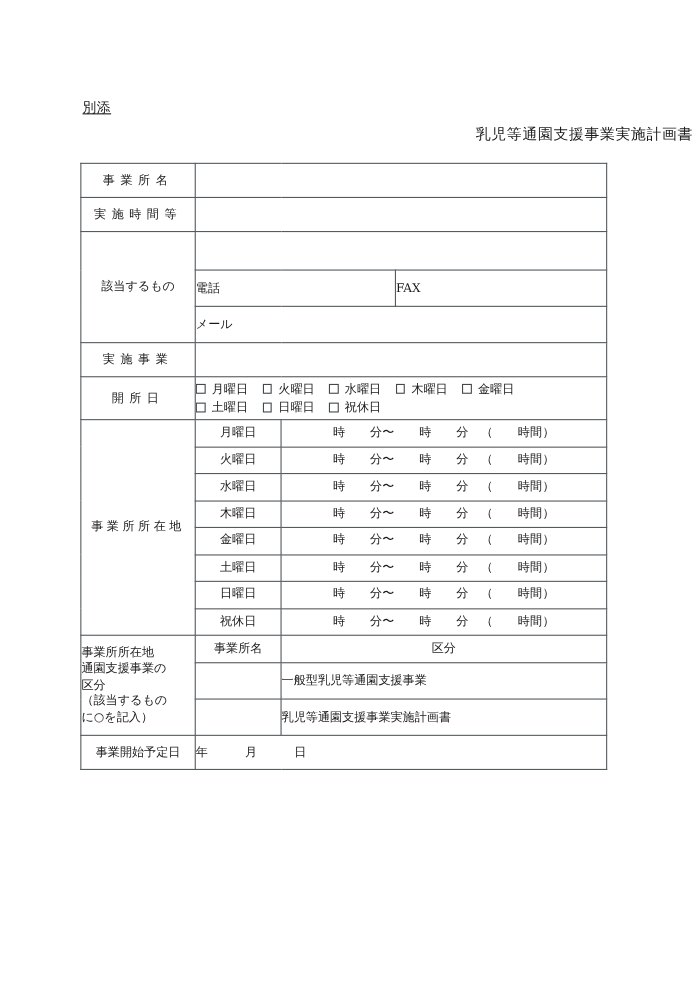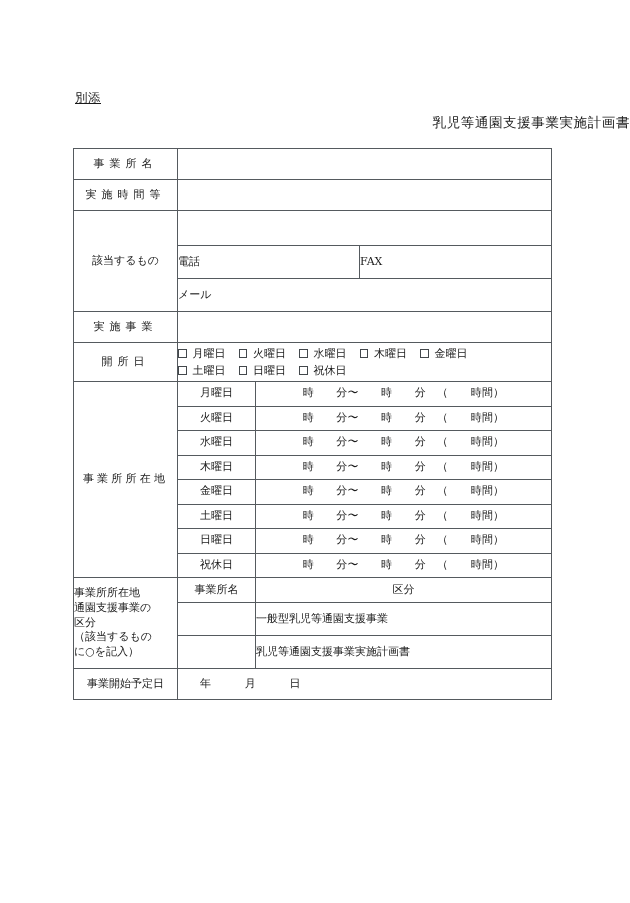--- a/index.html
+++ b/index.html
@@ -157,21 +157,20 @@
 
   
   .startdate-cell {
     height: 30px;
     padding-left: 52px;
     text-align: left;
   }
   .startdate-inner {
     white-space: pre;
     letter-spacing: 0.2px;
-    margin-left: 22px;
   }
 </style>
 </head>
 <body>
 
 <div class="page">
 
   <div class="attach-label">別添</div>
 
   <div class="doc-title">乳児等通園支援事業実施計画書</div>

